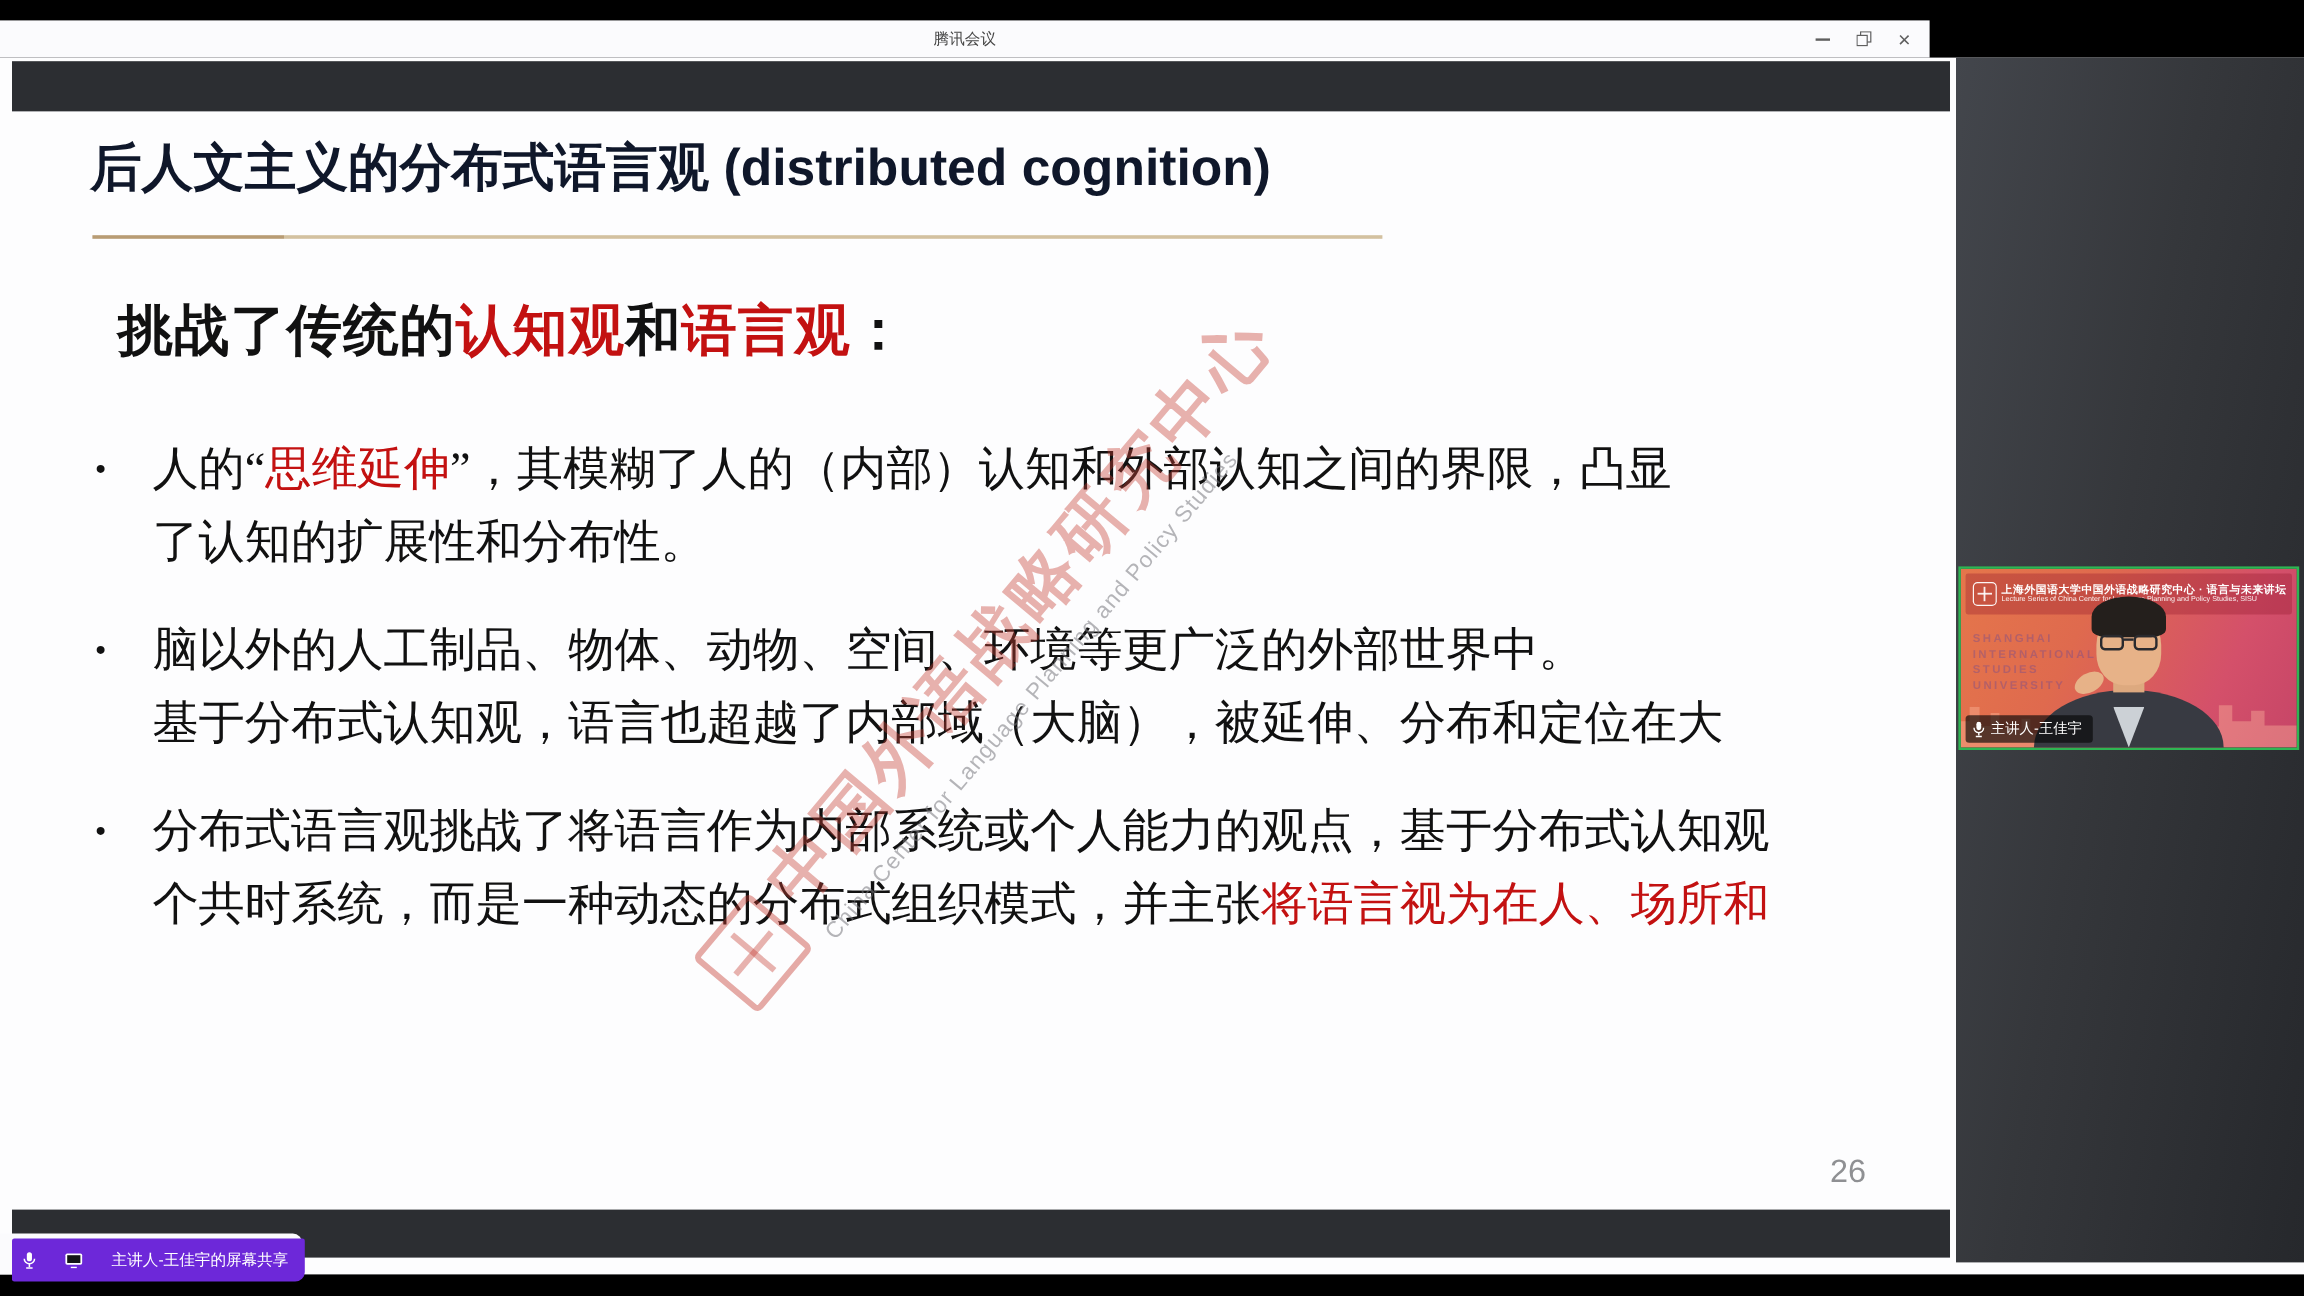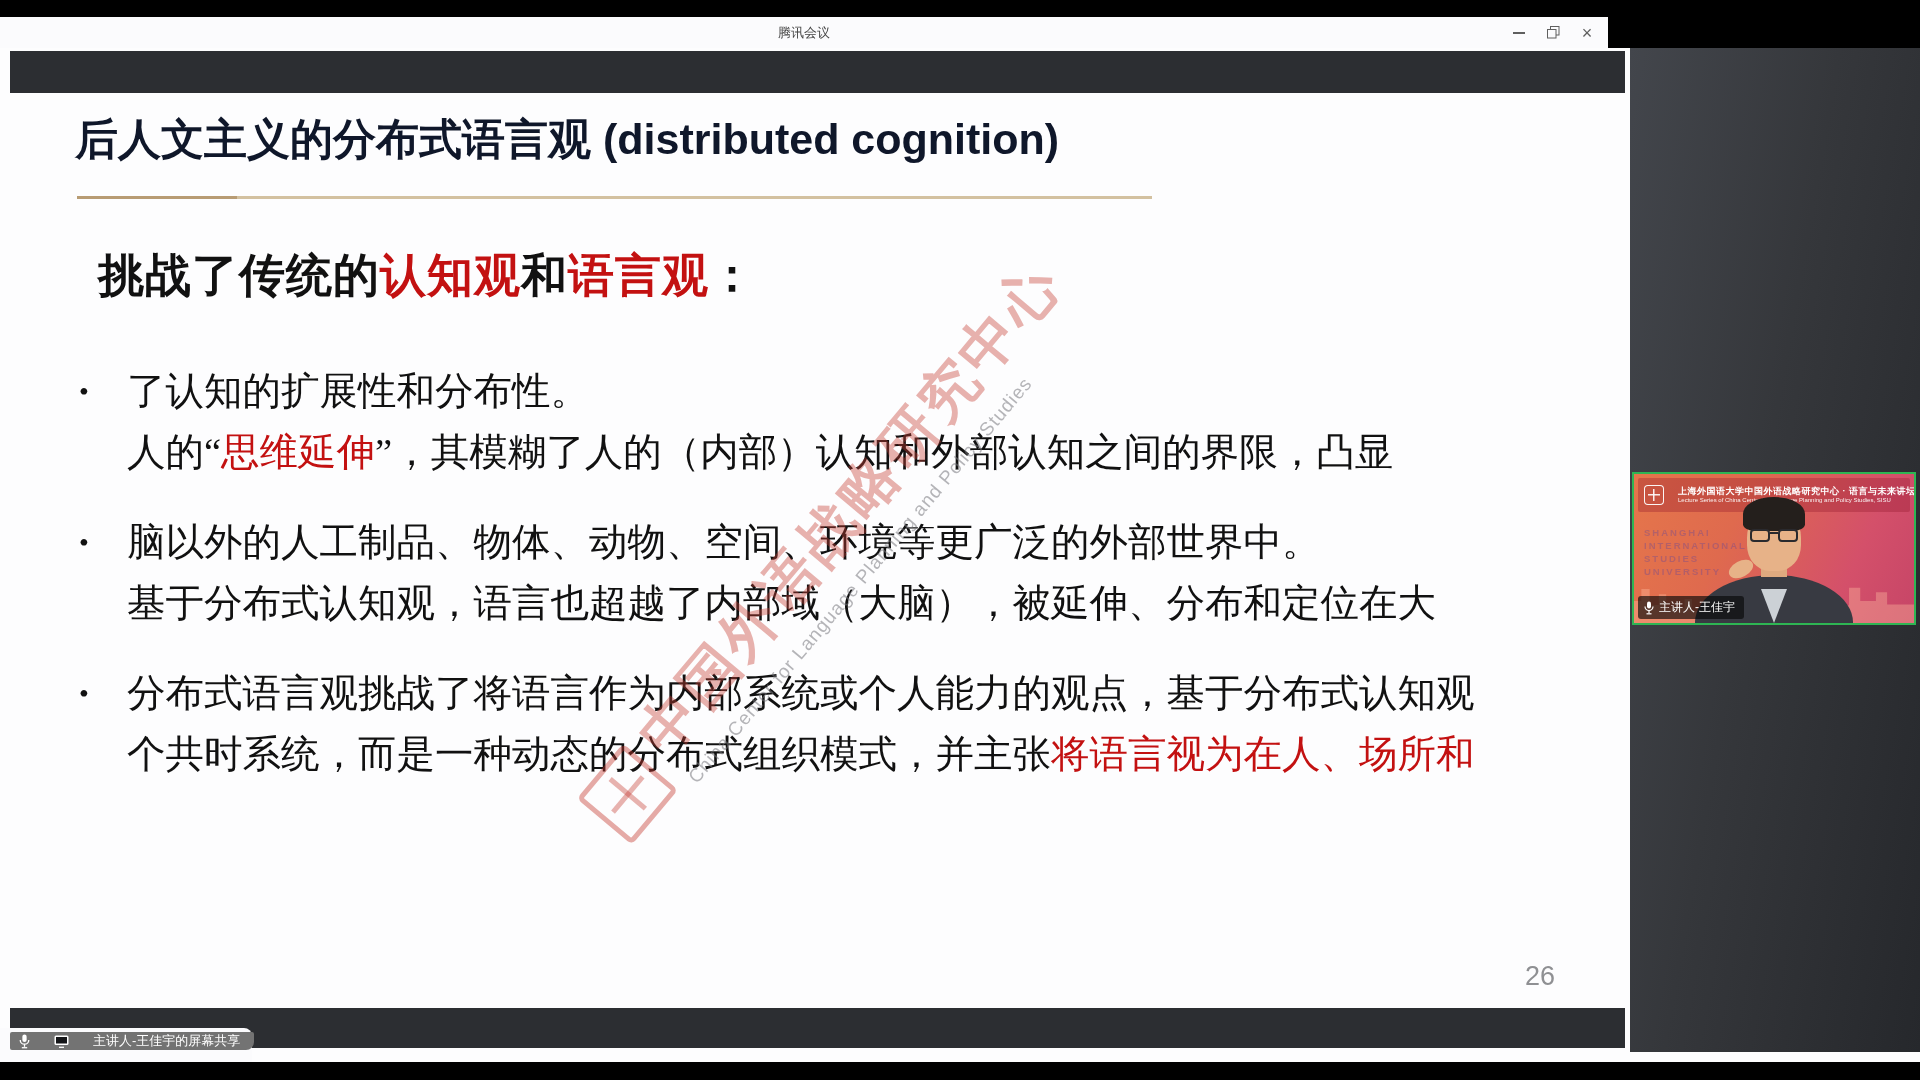--- a/index.html
+++ b/index.html
@@ -49,21 +49,21 @@
     font-family:"Liberation Sans","DejaVu Sans",sans-serif;}
   .wm-en{font-size:19px;color:rgba(120,120,126,.55);letter-spacing:1px;white-space:nowrap;margin-top:4px;}
 
   
   .right-panel{position:absolute;left:1630px;top:0;width:290px;height:1004px;
     background:linear-gradient(100deg,#43464c 0%,#35373b 45%,#26282c 100%);}
   .video-thumb{position:absolute;left:2px;top:424px;width:284px;height:153px;
     border:2px solid #2eb553;box-sizing:border-box;overflow:hidden;cursor:pointer;
     background:linear-gradient(115deg,#e5764b 0%,#df6a4e 35%,#d4506a 75%,#c64567 100%);}
   .v-banner{position:absolute;left:4px;right:4px;top:4px;height:34px;display:flex;align-items:center;
-    gap:14px;padding:0 6px;background:rgba(150,25,45,.35);border-radius:2px;}
+    gap:4px;padding:0 6px;background:rgba(150,25,45,.35);border-radius:2px;}
   .v-logo{width:20px;height:20px;flex:0 0 20px;border:1.5px solid rgba(255,255,255,.95);border-radius:4px;
     box-sizing:border-box;
     background:
       linear-gradient(rgba(255,255,255,.9),rgba(255,255,255,.9)) center/12px 1.5px no-repeat,
       linear-gradient(rgba(255,255,255,.9),rgba(255,255,255,.9)) center/1.5px 12px no-repeat;}
   .v-banner-txt{display:flex;flex-direction:column;line-height:1.25;}
   .v-banner-cn{font-size:9px;font-weight:700;color:#fff;letter-spacing:.5px;white-space:nowrap;}
   .v-banner-en{font-size:6px;color:rgba(255,255,255,.92);white-space:nowrap;}
   .v-bgtext{position:absolute;left:10px;top:52px;font-size:9.5px;font-weight:700;line-height:13px;
     letter-spacing:2px;color:rgba(105,70,150,.38);}
@@ -86,22 +86,22 @@
   .p-lens{position:absolute;top:0;width:20px;height:13px;border:2px solid #2a2a2e;border-radius:4px;box-sizing:border-box;}
   .p-lens.l{left:2px;}.p-lens.r{right:2px;}
   .p-bridge{position:absolute;left:22px;top:3px;width:8px;height:2px;background:#2a2a2e;}
   .p-hand{position:absolute;left:50%;bottom:46px;transform:translateX(-46px) rotate(-28deg);width:26px;height:16px;
     background:#e7b288;border-radius:50%;}
   .v-name{position:absolute;left:4px;bottom:4px;display:flex;align-items:center;gap:5px;
     background:rgba(8,8,8,.65);border-radius:3px;padding:3px 9px 3px 6px;color:#fff;font-size:12px;}
 
   
   .share-float{position:absolute;left:0;top:980px;width:252px;height:34px;background:#fbfbfd;border-radius:0 8px 0 0;}
-  .share-chip{position:absolute;left:10px;top:984px;height:18px;display:inline-flex;align-items:center;gap:24px;
-    background:#737373;color:#fff;font-size:13px;padding:0 14px 0 9px;border-radius:2px 2px 8px 2px;cursor:pointer;}
+  .share-chip{position:absolute;left:10px;top:984px;height:36px;display:inline-flex;align-items:center;gap:24px;
+    background:#6d28d9;color:#fff;font-size:13px;padding:0 14px 0 9px;border-radius:2px 2px 8px 2px;cursor:pointer;}
   .icon-svg{display:block;}
 </style>
 </head>
 <body>
 
 <div class="stage">
 
   <div class="titlebar">
     <div class="app-title">腾讯会议</div>
     <div class="win-controls">
@@ -125,22 +125,22 @@
     <div class="letterbox band-top"></div>
 
     <div class="slide">
       <div class="slide-title">后人文主义的分布式语言观 (distributed cognition)</div>
       <div class="title-rule"></div>
       <div class="slide-heading"><span>挑战了传统的</span><span class="red">认知观</span><span>和</span><span class="red">语言观</span><span>：</span></div>
       <div class="bullet-list">
           <div class="bullet">
             <span class="marker">•</span>
             <div class="btext">
+              <div class="bline"><span>人的“</span><span class="red">思维延伸</span><span>”，其模糊了人的（内部）认知和外部认知之间的界限，凸显</span></div>
               <div class="bline"><span>了认知的扩展性和分布性。</span></div>
-              <div class="bline"><span>人的“</span><span class="red">思维延伸</span><span>”，其模糊了人的（内部）认知和外部认知之间的界限，凸显</span></div>
             </div>
           </div>
           <div class="bullet">
             <span class="marker">•</span>
             <div class="btext">
               <div class="bline"><span>脑以外的人工制品、物体、动物、空间、环境等更广泛的外部世界中。</span></div>
               <div class="bline"><span>基于分布式认知观，语言也超越了内部域（大脑），被延伸、分布和定位在大</span></div>
             </div>
           </div>
           <div class="bullet">

